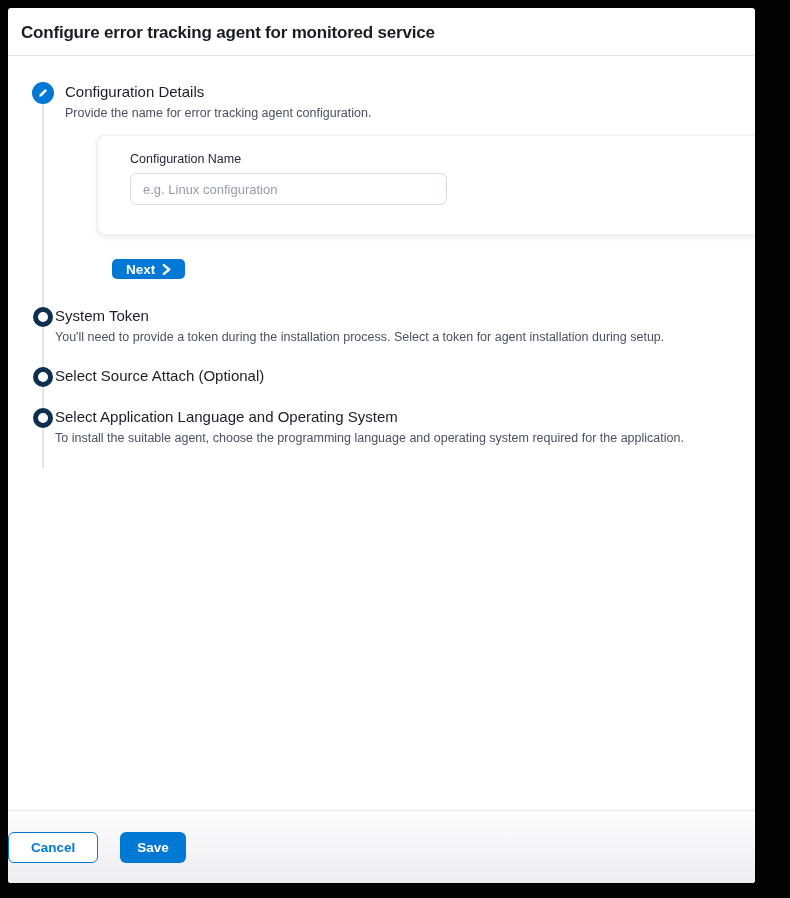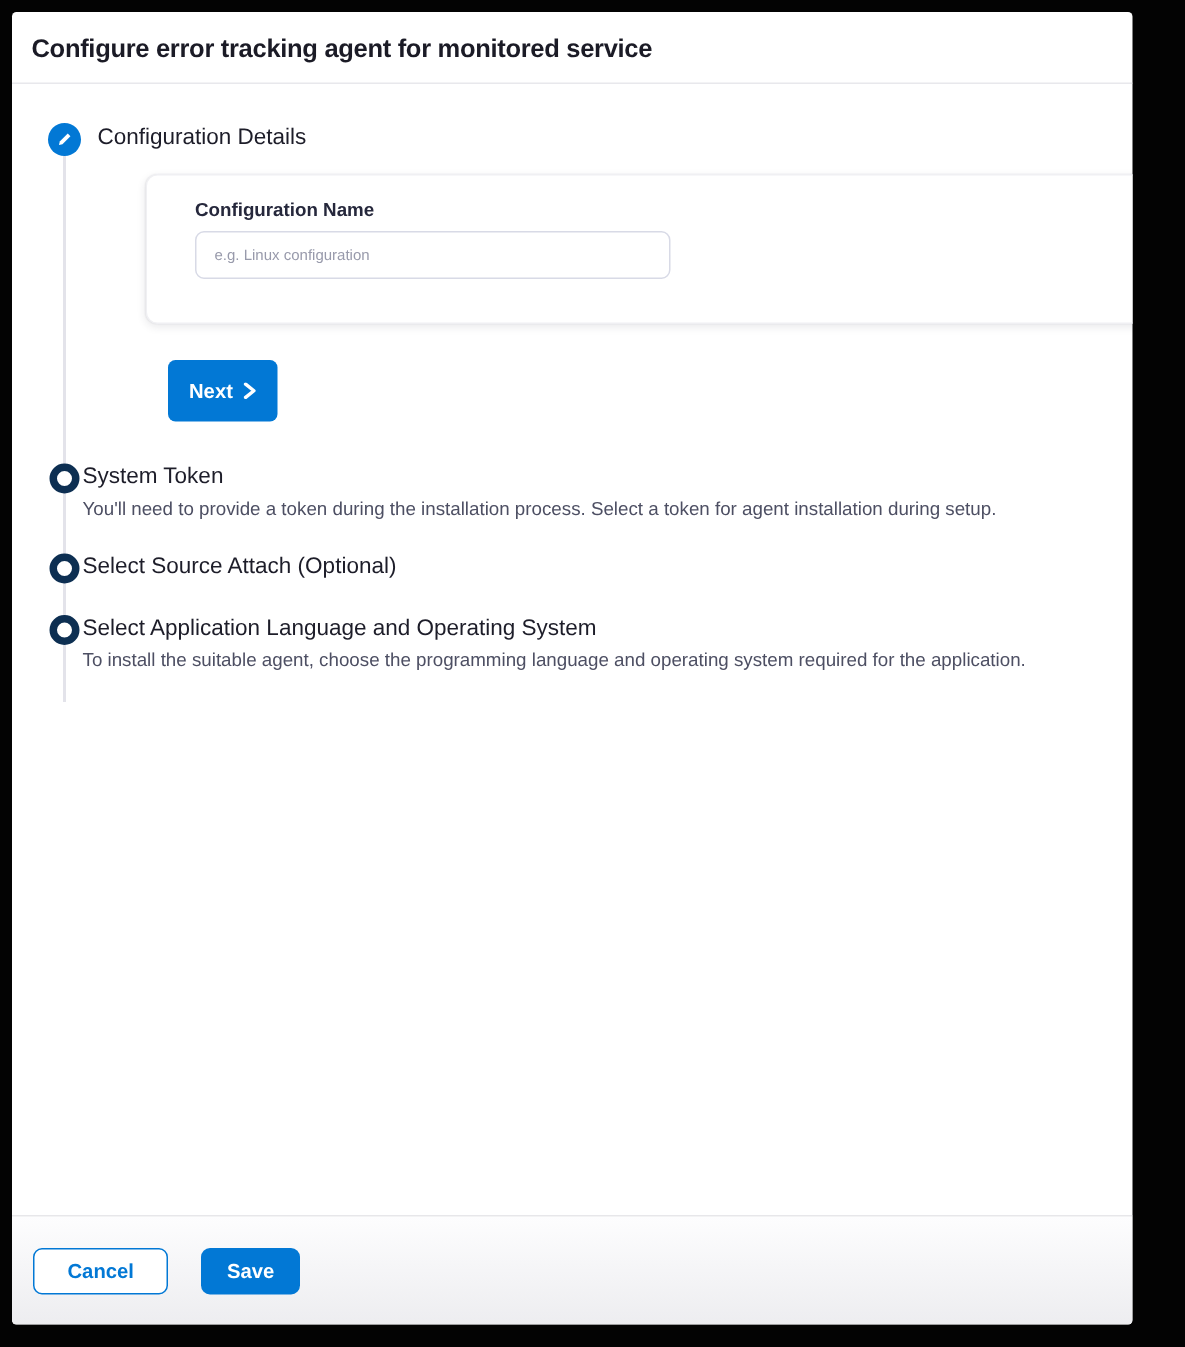--- a/index.html
+++ b/index.html
@@ -41,41 +41,41 @@
   .step-body { margin-left:31px; }
   .step-title { font-size:15px; font-weight:normal; color:#1d1d29; line-height:20px; }
   .step-desc { font-size:12.5px; color:#4d4f63; margin-top:3px; line-height:16px; }
   
   .card {
     margin:14px 0 0 32px; width:689px; height:100px;
     background:#ffffff; border:1px solid #f0f0f3; border-radius:8px;
     box-shadow:0 2px 6px rgba(40,41,61,0.10), 0 0 1px rgba(40,41,61,0.10);
     padding:16px 0 0 32px;
   }
-  .field-label { font-size:12.5px; font-weight:bold; color:#26283c; margin-bottom:7px; }
+  .field-label { font-size:12.5px; font-weight:normal; color:#26283c; margin-bottom:7px; }
   .text-input {
     width:317px; height:32px; border:1px solid #d8dae6; border-radius:6px;
-    padding:0 12px; font-size:10px; color:#1d1d29; outline:none;
+    padding:0 12px; font-size:13px; color:#1d1d29; outline:none;
     font-family:"Liberation Sans", sans-serif; background:#fff;
   }
   .text-input::placeholder { color:#989aab; }
   
   .next-btn {
-    margin:24px 0 27px 47px; height:41px; padding:0 14px;
+    margin:24px 0 27px 47px; height:20px; padding:0 14px;
     display:inline-flex; align-items:center; gap:7px;
     background:#0278d5; border:none; border-radius:5px; cursor:pointer;
     color:#fff; font-size:13.5px; font-weight:bold; font-family:"Liberation Sans", sans-serif;justify-content:space-between;
   }
   .todo-step { margin-bottom:21px; }
   
   .footer {
     position:absolute; left:0; right:0; bottom:0; height:73px;
     border-top:1px solid #e7e7ea;
     background:linear-gradient(180deg, #fdfdfe 0%, #ededf0 100%);
-    display:flex; align-items:center; padding-left:14px; gap:22px;
+    display:flex; align-items:center; gap:22px;
   }
   .cancel-btn {
     height:31px; padding:0 22px; background:#ffffff; cursor:pointer;
     border:1px solid #0278d5; border-radius:6px;
     color:#0278d5; font-size:13.5px; font-weight:bold; font-family:"Liberation Sans", sans-serif;
   }
   .save-btn {
     height:31px; padding:0 17px; background:#0278d5; cursor:pointer;
     border:none; border-radius:6px;
     color:#ffffff; font-size:13.5px; font-weight:bold; font-family:"Liberation Sans", sans-serif;
@@ -97,20 +97,21 @@
       <div class="step-line"></div>
 
       <div class="step">
         <div class="step-icon-active">
           <svg width="12" height="12" viewBox="0 0 16 16">
             <path d="M10.9 2.7 L13.3 5.1 L6.2 12.2 L3.1 12.9 L3.8 9.8 Z" fill="#ffffff"></path>
           </svg>
         </div>
         <div class="step-body-active">
           <div class="step-title">Configuration Details</div>
+          <div class="step-desc">Provide the name for error tracking agent configuration.</div>
 
           <div class="card">
             <div class="field-label">Configuration Name</div>
             <input class="text-input" type="text" value="" placeholder="e.g. Linux configuration" style="">
           </div>
 
           <button class="next-btn">
             <span>Next</span>
             <span style="display:inline-flex;">
               <svg width="9" height="11" viewBox="0 0 8 10">

